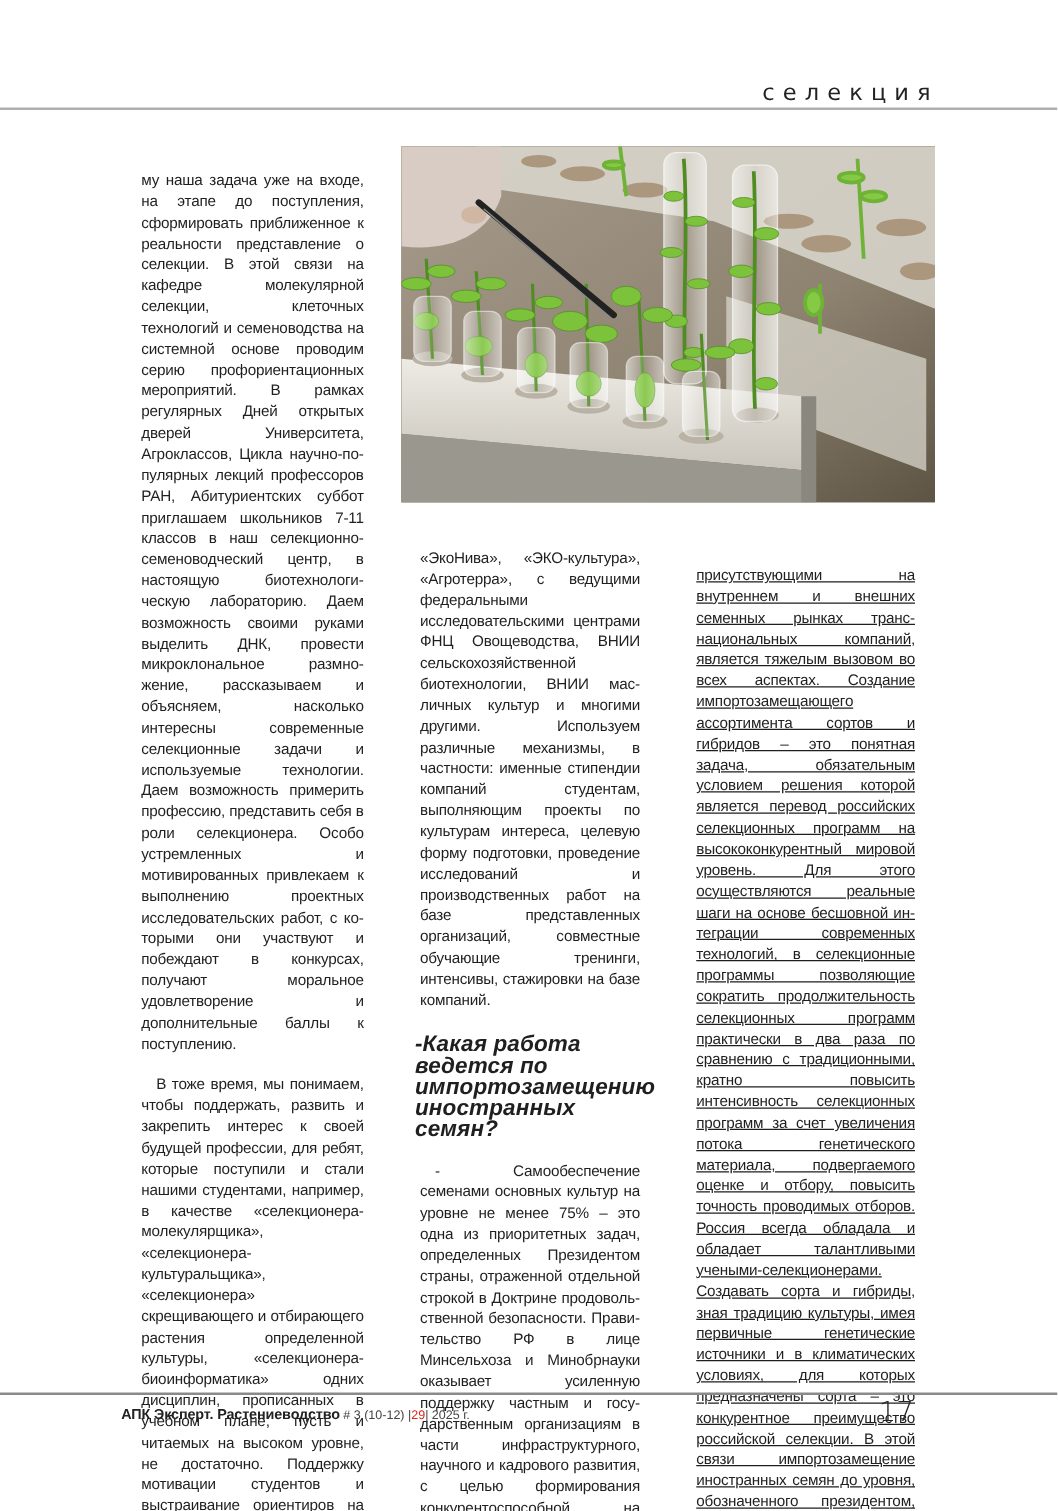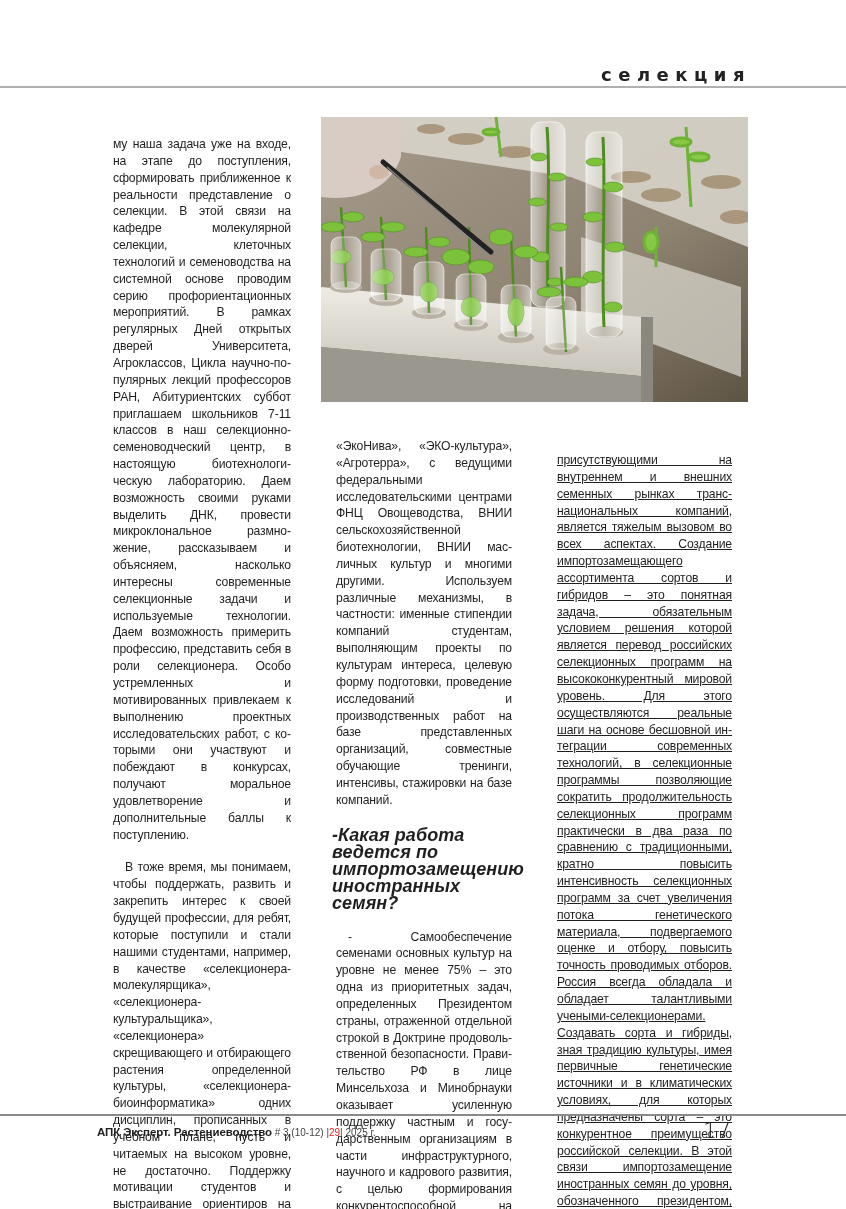--- a/index.html
+++ b/index.html
@@ -1,20 +1,20 @@
 <!DOCTYPE html>
 <html><head>
 <meta charset="utf-8">
 <style>
   * { box-sizing: border-box; margin: 0; padding: 0; }
   html, body { width: 846px; height: 1209px; background: #ffffff; overflow: hidden; }
   body { position: relative; font-family: "Liberation Sans", "DejaVu Sans", sans-serif; color: #1f1f1f; }
 
   .header-rule { position: absolute; left: 0; top: 86px; width: 846px; height: 2px; background: #b0b0b0; }
-  .section-title { position: absolute; right: 95px; top: 64px; font-size: 18px; letter-spacing: 6.5px; color: #222; font-family: "DejaVu Sans", sans-serif; font-weight: 700; }
+  .section-title { position: absolute; right: 95px; top: 64px; font-size: 18px; letter-spacing: 6.5px; color: #222; font-family: "DejaVu Sans", sans-serif; font-weight: 400; }
 
   .col { position: absolute; font-size: 12.2px; line-height: 16.85px; text-align: justify; hyphens: manual; letter-spacing: -0.15px; }
   .col p { margin: 16px; }
   .col p.indent { text-indent: 12px; }
   .col1 { left: 97px; top: 120px; width: 210px; }
   .col2 { left: 320px; top: 422px; width: 208px; }
   .col3 { left: 541px; top: 436px; width: 207px; text-decoration: underline; }
 
   .question { font-style: italic; font-weight: bold; text-align: left; margin: 18px 0 17px 12px !important; font-size: 18px; line-height: 17px; letter-spacing: 0.1px; }
   .signature { text-align: right; font-style: italic; }

